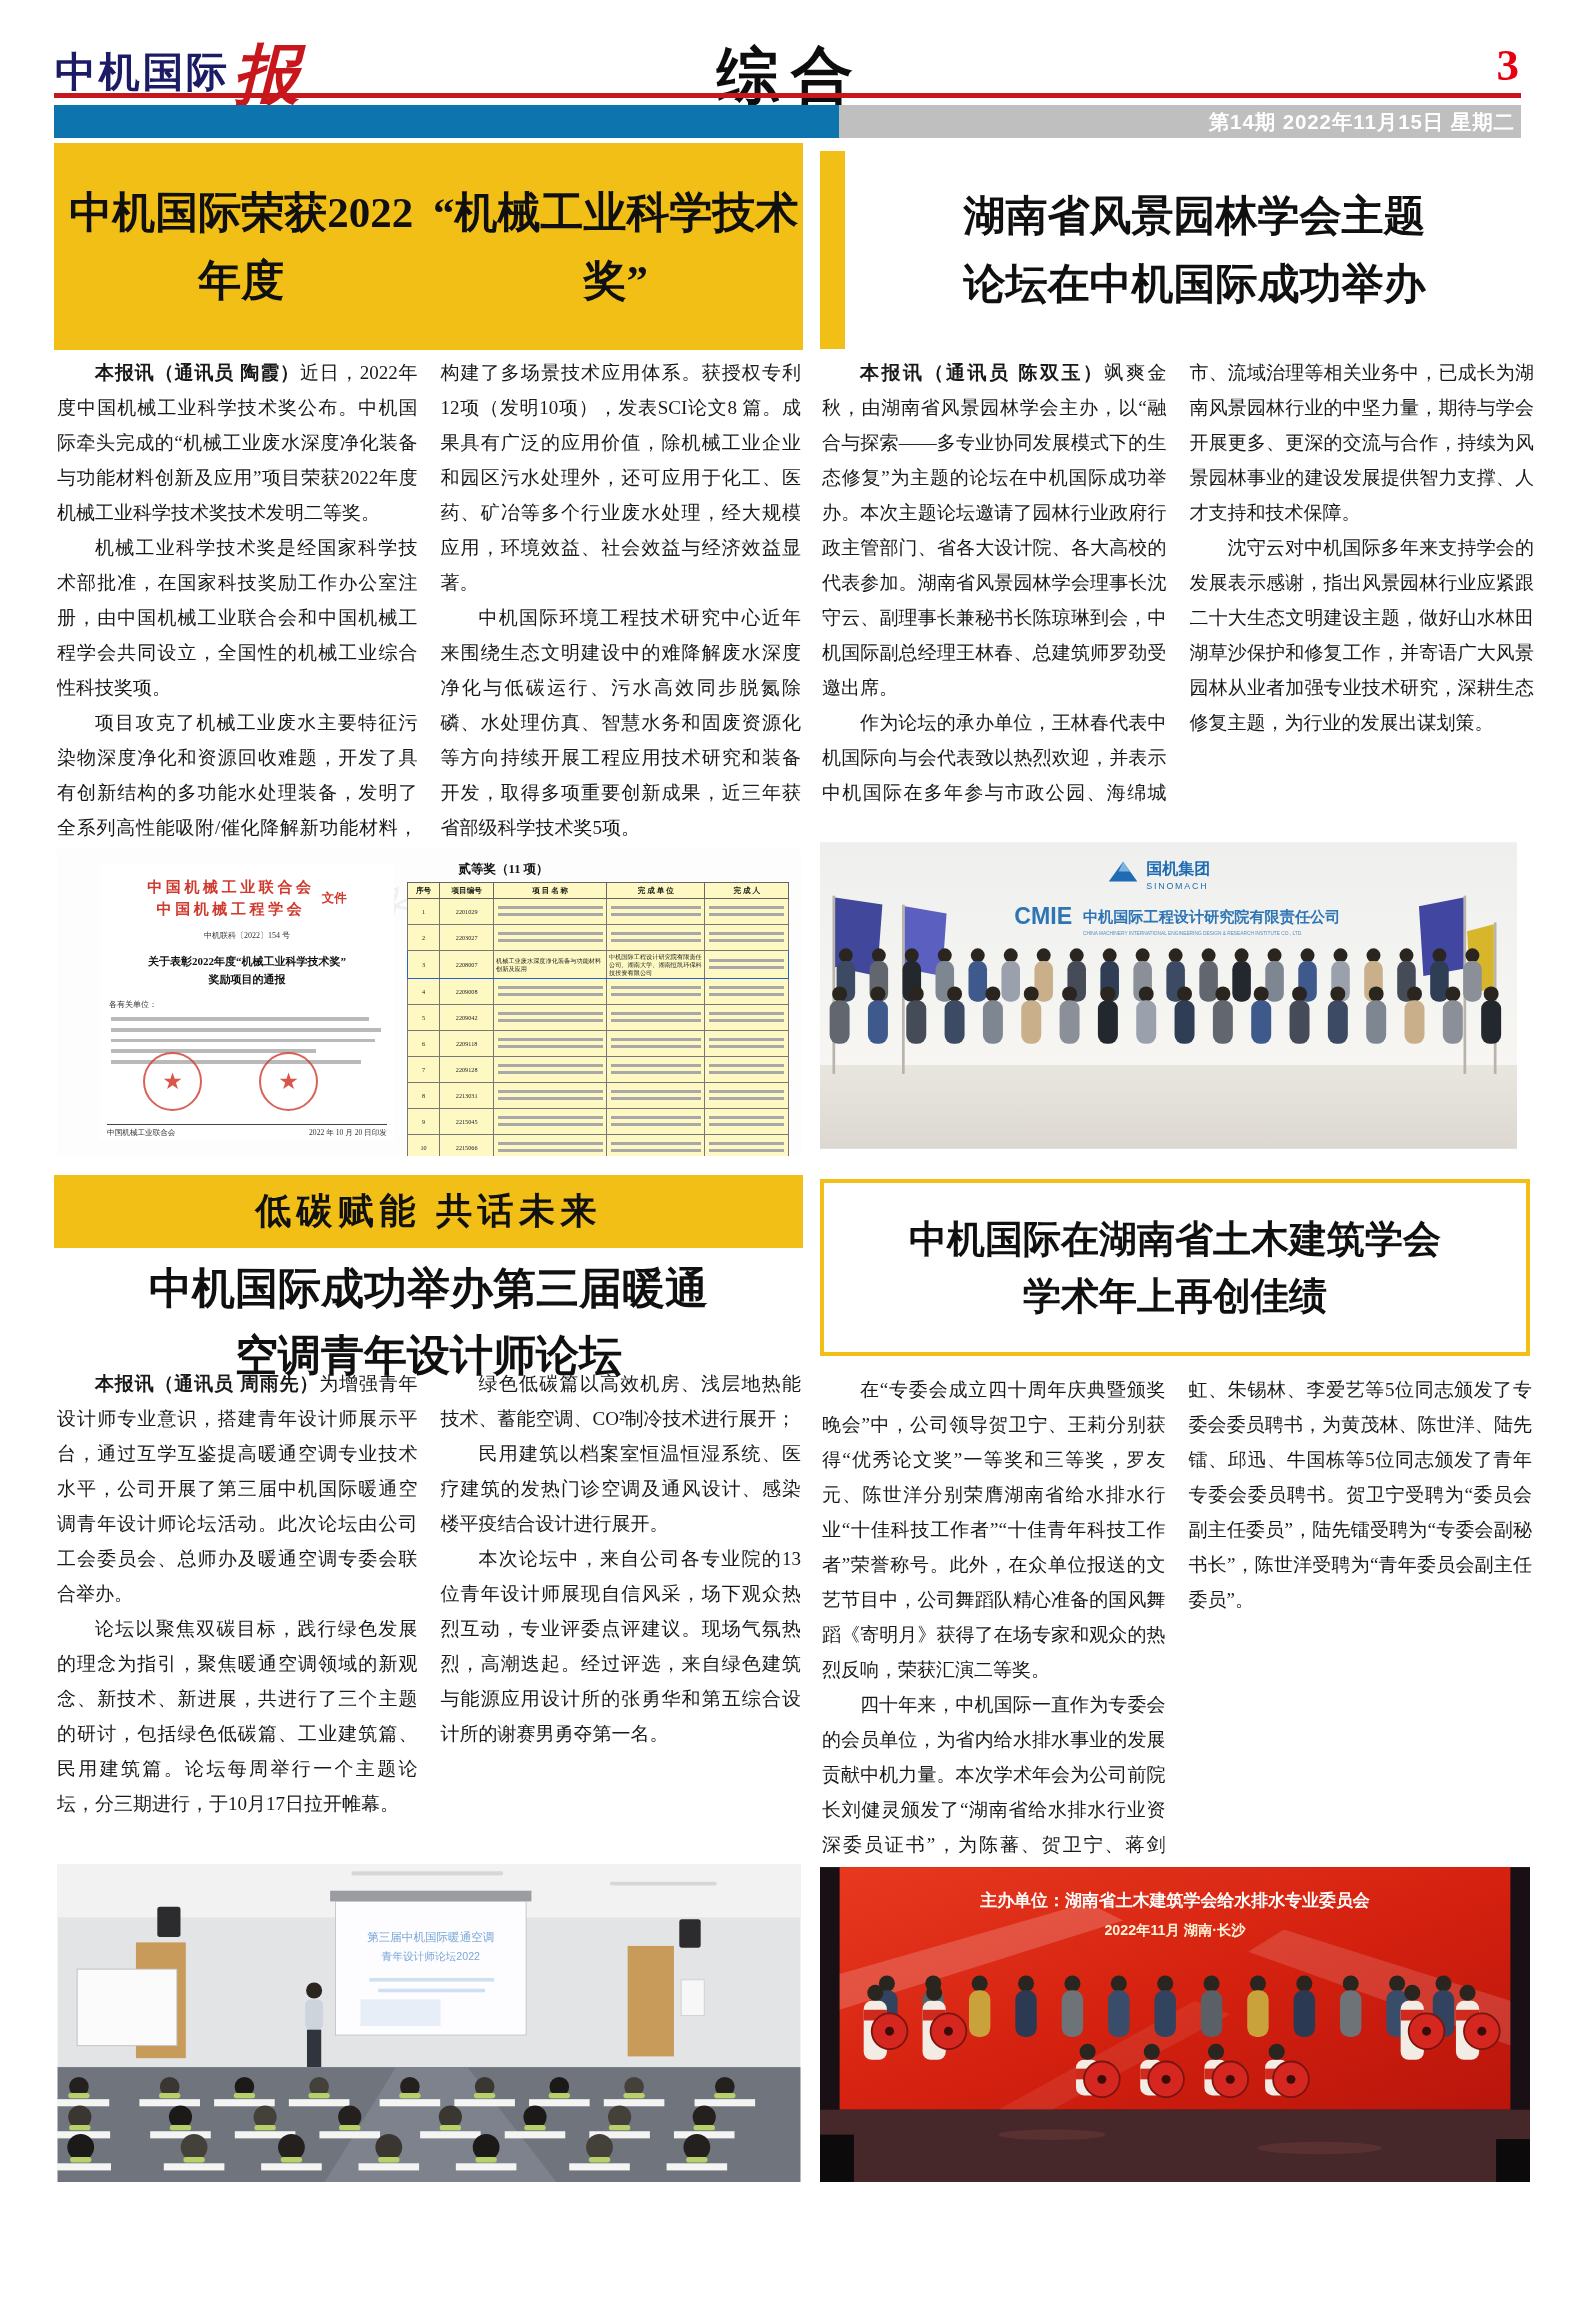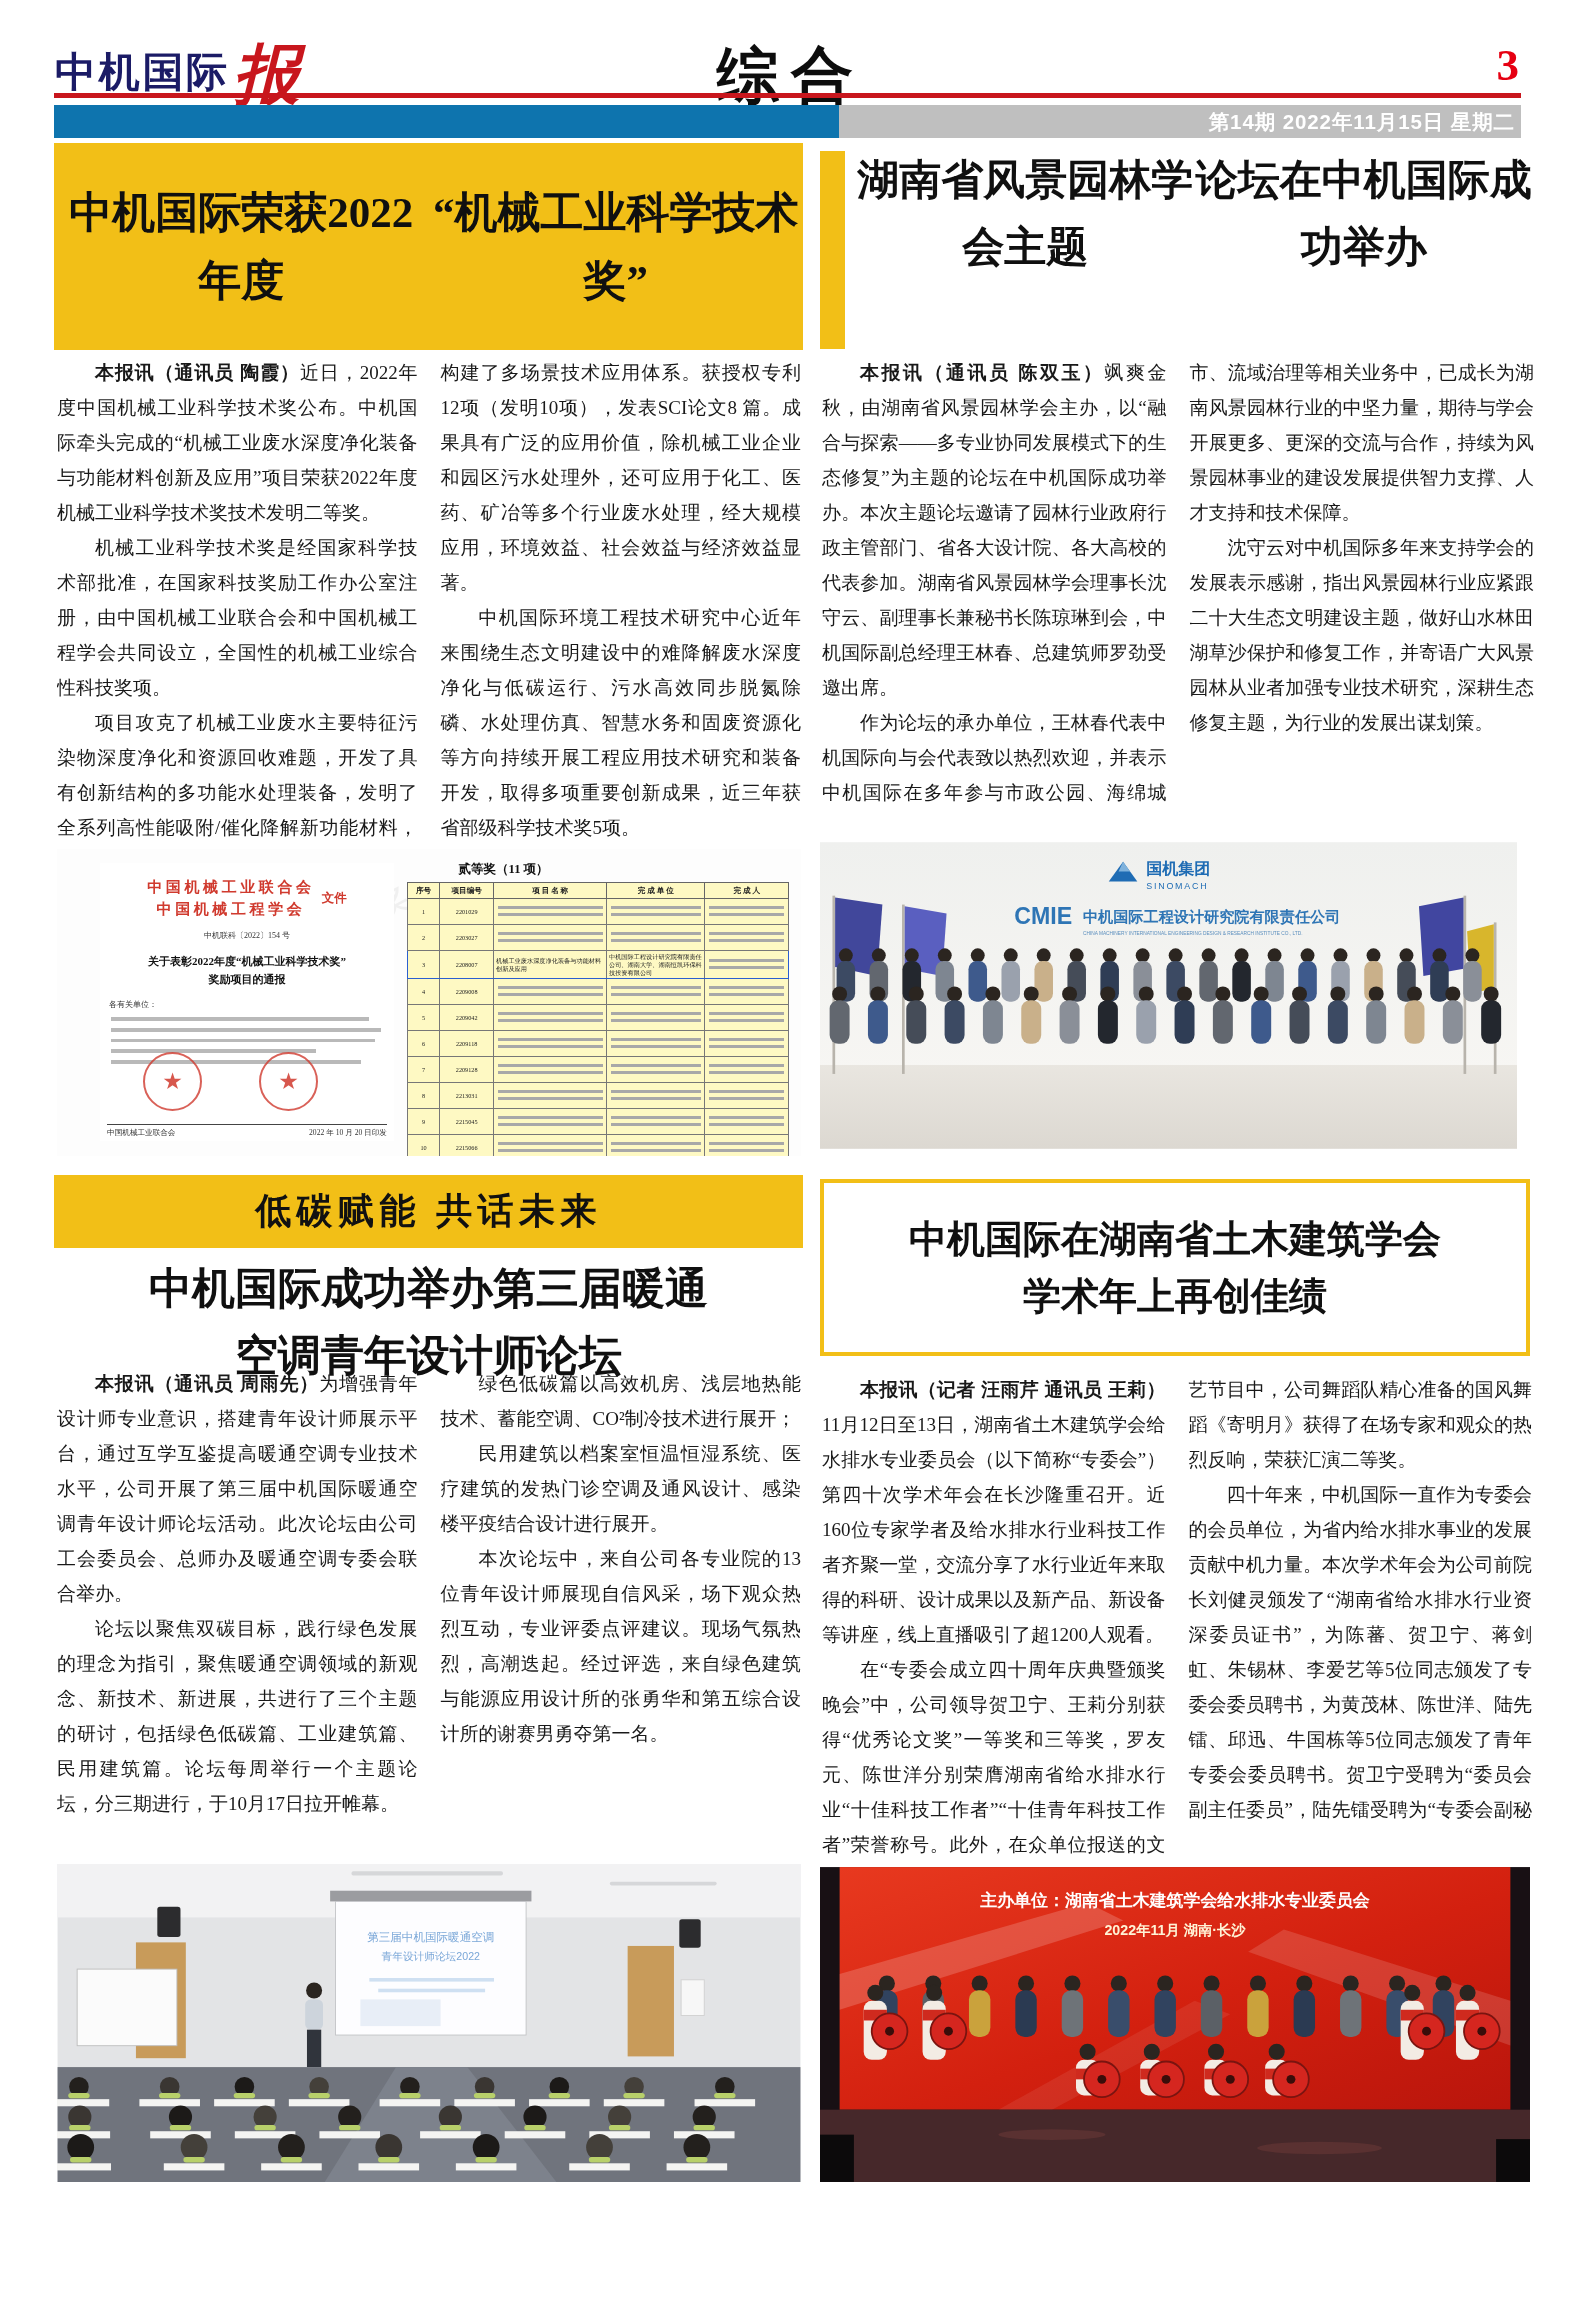--- a/index.html
+++ b/index.html
@@ -23,21 +23,21 @@
   .info-gray span{color:#ffffff;font-family:"Liberation Sans","DejaVu Sans",sans-serif;
                   font-weight:700;font-size:20.5px;letter-spacing:0.9px;}
 
   
   .yellow-box{background:#f2bf17;display:flex;flex-direction:row;justify-content:center;align-items:center;}
   .hl-line{font-weight:700;color:#101010;text-align:center;}
   .a1-box{left:54px;top:143px;width:749px;height:207px;}
   .a1-box .hl-line{font-size:43px;line-height:1.58;}
   .a2-title{left:820px;top:147px;width:713px;height:207px;}
   .a2-bar{left:0;top:3.6px;width:25px;height:198px;background:#f2bf17;}
-  .a2-text{left:36px;right:0;top:0;height:100%;display:flex;flex-direction:row;justify-content:center;}
+  .a2-text{left:36px;right:0;top:0;height:100%;display:flex;flex-direction:column;justify-content:center;}
   .a2-text .hl-line{font-size:42px;line-height:1.6;}
   .kicker{left:54px;top:1175px;width:749px;height:73px;background:#f2bf17;display:flex;align-items:center;justify-content:center;}
   .kicker span{font-family:"Liberation Sans","DejaVu Sans",sans-serif;font-weight:700;font-size:36px;
                letter-spacing:5.4px;color:#111;}
   .a3-title{left:54px;top:1256px;width:749px;}
   .a3-title .hl-line{font-size:43px;line-height:1.55;}
   .a4-box{left:820px;top:1179px;width:710px;height:177px;border:4.5px solid #f2bf17;box-sizing:border-box;
           display:flex;flex-direction:column;justify-content:center;background:#fff;}
   .a4-box .hl-line{font-size:38px;line-height:1.5;}
 
@@ -568,21 +568,20 @@
           <rect x="705.7142857142858" y="329" width="24" height="6" rx="3" fill="#b8d06a"></rect>
         </g>
     </svg>
   </div>
 
   <div class="abs a4-box">
     <div class="hl-line">中机国际在湖南省土木建筑学会</div>
     <div class="hl-line">学术年上再创佳绩</div>
   </div>
   <div class="abs body-cols b4">
-    <p><span class="lead">本报讯（记者  汪雨芹  通讯员  王莉）</span><span>11月12日至13日，湖南省土木建筑学会给水排水专业委员会（以下简称“专委会”）第四十次学术年会在长沙隆重召开。近160位专家学者及给水排水行业科技工作者齐聚一堂，交流分享了水行业近年来取得的科研、设计成果以及新产品、新设备等讲座，线上直播吸引了超1200人观看。</span></p>
     <p>在“专委会成立四十周年庆典暨颁奖晚会”中，公司领导贺卫宁、王莉分别获得“优秀论文奖”一等奖和三等奖，罗友元、陈世洋分别荣膺湖南省给水排水行业“十佳科技工作者”“十佳青年科技工作者”荣誉称号。此外，在众单位报送的文艺节目中，公司舞蹈队精心准备的国风舞蹈《寄明月》获得了在场专家和观众的热烈反响，荣获汇演二等奖。</p>
     <p>四十年来，中机国际一直作为专委会的会员单位，为省内给水排水事业的发展贡献中机力量。本次学术年会为公司前院长刘健灵颁发了“湖南省给水排水行业资深委员证书”，为陈蕃、贺卫宁、蒋剑虹、朱锡林、李爱艺等5位同志颁发了专委会委员聘书，为黄茂林、陈世洋、陆先镭、邱迅、牛国栋等5位同志颁发了青年专委会委员聘书。贺卫宁受聘为“委员会副主任委员”，陆先镭受聘为“专委会副秘书长”，陈世洋受聘为“青年委员会副主任委员”。</p>
 
   </div>
 
   <div class="abs photo p4">
     <svg width="710" height="315" viewBox="0 0 796 353" xmlns="http://www.w3.org/2000/svg">
       <defs>
         <linearGradient id="redg" x1="0" y1="0" x2="1" y2="1">
           <stop offset="0" stop-color="#e8391f"></stop>

